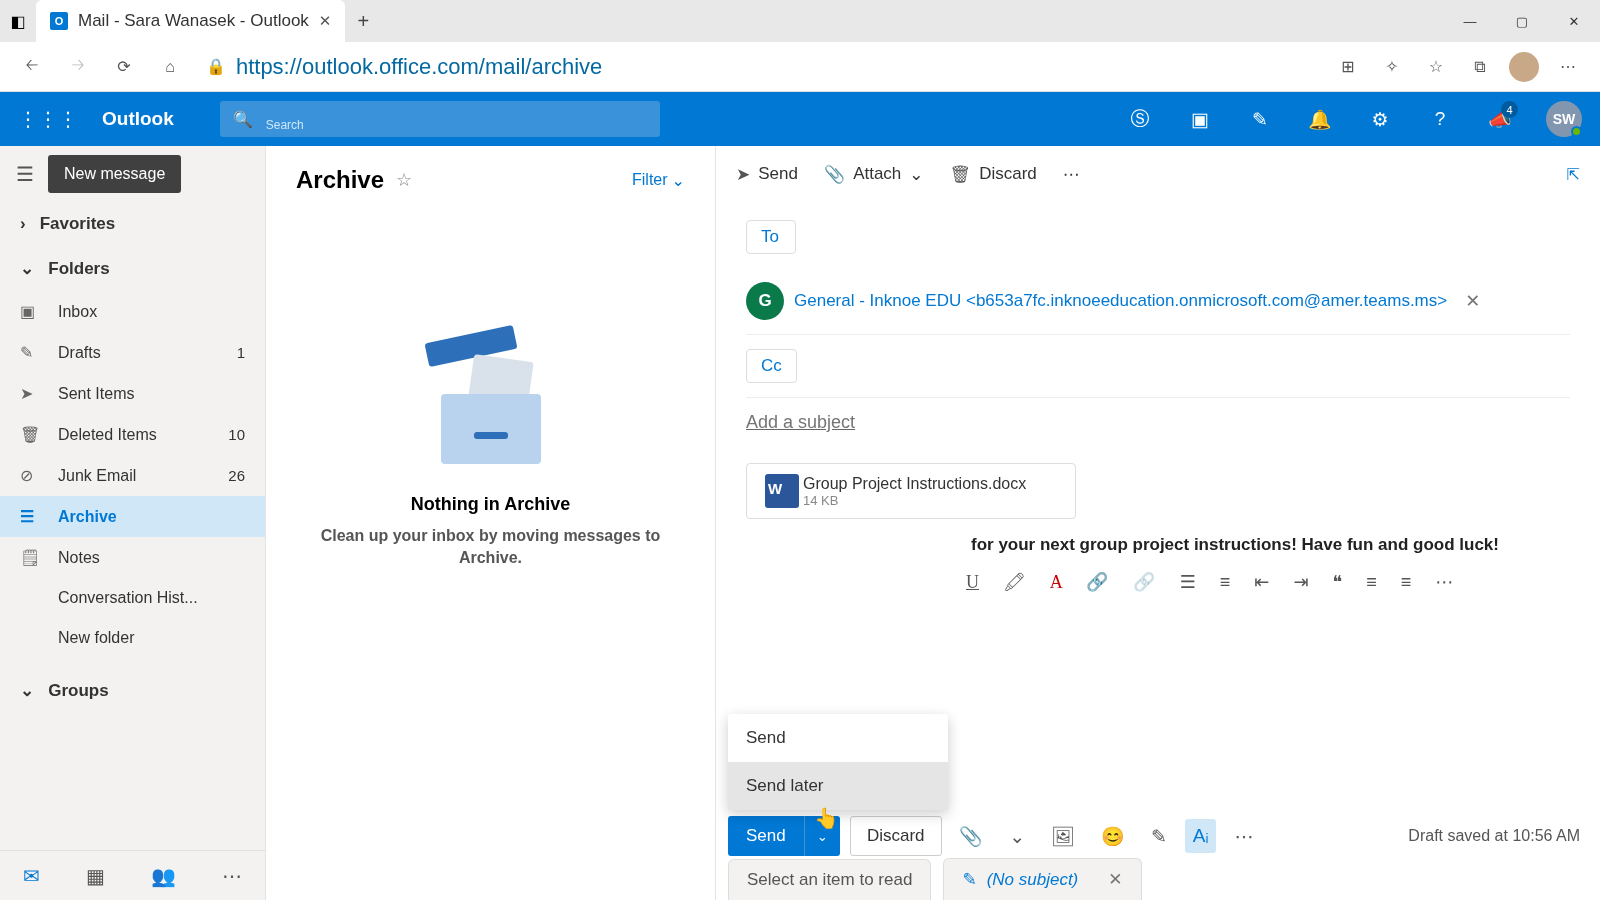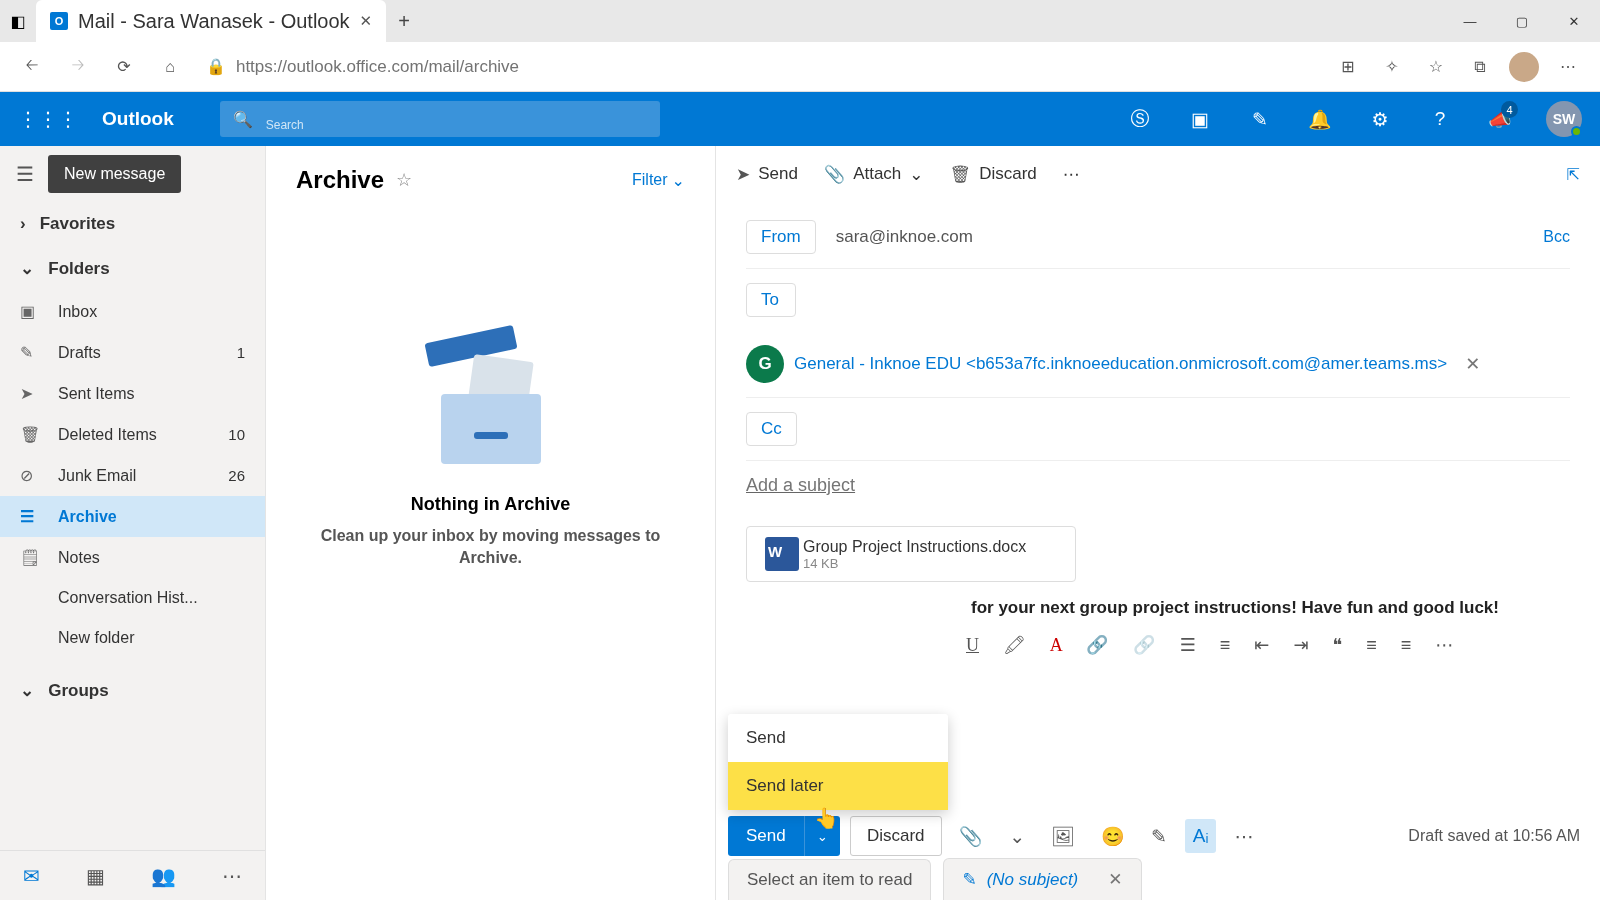--- a/index.html
+++ b/index.html
@@ -3,33 +3,33 @@
 <meta charset="utf-8">
 <style>
 * { margin: 0; padding: 0; box-sizing: border-box; font-family: "Segoe UI", Arial, sans-serif; }
 body { width: 1600px; height: 900px; overflow: hidden; background: #fff; position: relative; }
 
 
 .titlebar { height: 42px; background: #e8e8e8; display: flex; align-items: center; }
 .tab-favicon { width: 36px; display:flex; align-items:center; justify-content:center; }
 .tab { background: #fff; height: 42px; display: flex; align-items: center; padding: 0 14px; gap: 10px; border-radius: 6px 6px 0 0; min-width: 280px; }
 .tab-icon { width: 18px; height: 18px; background: #0078d4; border-radius: 2px; display:flex;align-items:center;justify-content:center;color:#fff;font-size:11px;font-weight:bold;}
-.tab-title { font-size: 20px; color: #333; flex:1; }
+.tab-title { font-size: 17px; color: #333; flex:1; }
 .tab-close { color: #555; font-size: 15px; }
 .newtab { width:36px; text-align:center; color:#444; font-size:20px; }
 .win-controls { margin-left:auto; display:flex; }
 .win-btn { width: 52px; height: 42px; display:flex; align-items:center; justify-content:center; color:#333; font-size:13px;}
 
 
 .addrbar { height: 50px; background:#fff; display:flex; align-items:center; padding: 0 12px; gap: 6px; border-bottom:1px solid #e0e0e0;}
 .nav-btn { width:40px; height:40px; display:flex; align-items:center; justify-content:center; color:#555; border-radius:4px;}
 .nav-btn.disabled { color:#bbb; }
 .url-box { flex:1; display:flex; align-items:center; gap:10px; padding:0 10px;}
 .url-lock { color:#666; }
-.url { font-size:17px; color:#737373; }
+.url { font-size:22px; color:#0369a1; }
 .addr-right { display:flex; gap:4px; }
 .avatar-sm { width:30px; height:30px; border-radius:50%; background:#c9a888; }
 
 
 .suite { height: 54px; background:#0078d4; display:flex; align-items:center; color:#fff; padding:0 10px; gap:16px;}
 .waffle { font-size:20px; padding:0 8px;}
 .suite-title { font-size:19px; font-weight:600; margin-right:30px;}
 .search-box { width:440px; height:36px; background:#3a93da; border-radius:3px; display:flex; align-items:center; padding:0 14px; gap:12px; color:#cfe5f5;}
 .search-box input { background:transparent; border:none; outline:none; color:#fff; font-size:12px; flex:1;margin-top:12px;}
 .search-box input::placeholder { color:#d0e6f6; }
@@ -94,21 +94,21 @@
 .word-icon::after { content:""; position:absolute; right:-4px; top:3px; width:22px; height:28px; background:#fff; border:1px solid #ccc; z-index:-1;}
 .att-name { font-size:16px; color:#333;}
 .att-size { font-size:13px; color:#888;}
 .body-text { font-size:17px; font-weight:600; color:#222; padding-left:225px;}
 .format-bar { display:flex; gap:24px; padding:16px 0 8px 220px; color:#555; font-size:18px; align-items:center;}
 .fmt { font-family: "Times New Roman", serif; }
 
 
 .send-menu { position:absolute; bottom:90px; left:12px; width:220px; background:#fff; box-shadow:0 4px 14px rgba(0,0,0,0.2); border-radius:3px; z-index:50;}
 .send-menu-item { padding:14px 18px; font-size:17px; color:#333;}
-.send-menu-item.hover { background:#fde047;}
+.send-menu-item.hover { background:#e5e5e5;}
 .cursor { position:absolute; bottom:70px; left:98px; font-size:20px; z-index:60;}
 
 
 .action-bar { position:absolute; bottom:44px; left:12px; right:20px; display:flex; align-items:center; gap:10px;}
 .send-split { display:flex;}
 .send-main { background:#0078d4; color:#fff; border:none; padding:10px 18px; font-size:17px; border-radius:3px 0 0 3px;}
 .send-drop { background:#0078d4; color:#fff; border:none; border-left:1px solid #3a93da; padding:10px 12px; border-radius:0 3px 3px 0;}
 .discard-btn { background:#fff; border:1px solid #ccc; padding:9px 16px; font-size:17px; color:#333; border-radius:3px;}
 .ab-icon { color:#555; font-size:19px; padding:0 8px;}
 .ab-icon.emoji { color:#f2a100;}
@@ -282,25 +282,20 @@
         </div>
       <div class="ct-item">
           <span class="ct-icon">🗑</span>
           <span>Discard</span>
         </div>
       <div class="ct-item">⋯</div>
       <div class="popout">⇱</div>
     </div>
 
     <div class="compose-body">
-      <div class="field-row">
-        <span class="field-label link">From</span>
-        <span class="from-val">sara@inknoe.com</span>
-        <span class="bcc">Bcc</span>
-      </div>
       <div class="field-row" style="flex-direction:column; align-items:flex-start;">
         <span class="field-label link">To</span>
         <div class="recipient-pill">
           <div class="pill-avatar">G</div>
           <span class="pill-text">General - Inknoe EDU &lt;b653a7fc.inknoeeducation.onmicrosoft.com@amer.teams.ms&gt;</span>
           <span class="pill-x">✕</span>
         </div>
       </div>
       <div class="field-row">
         <span class="field-label link">Cc</span>

